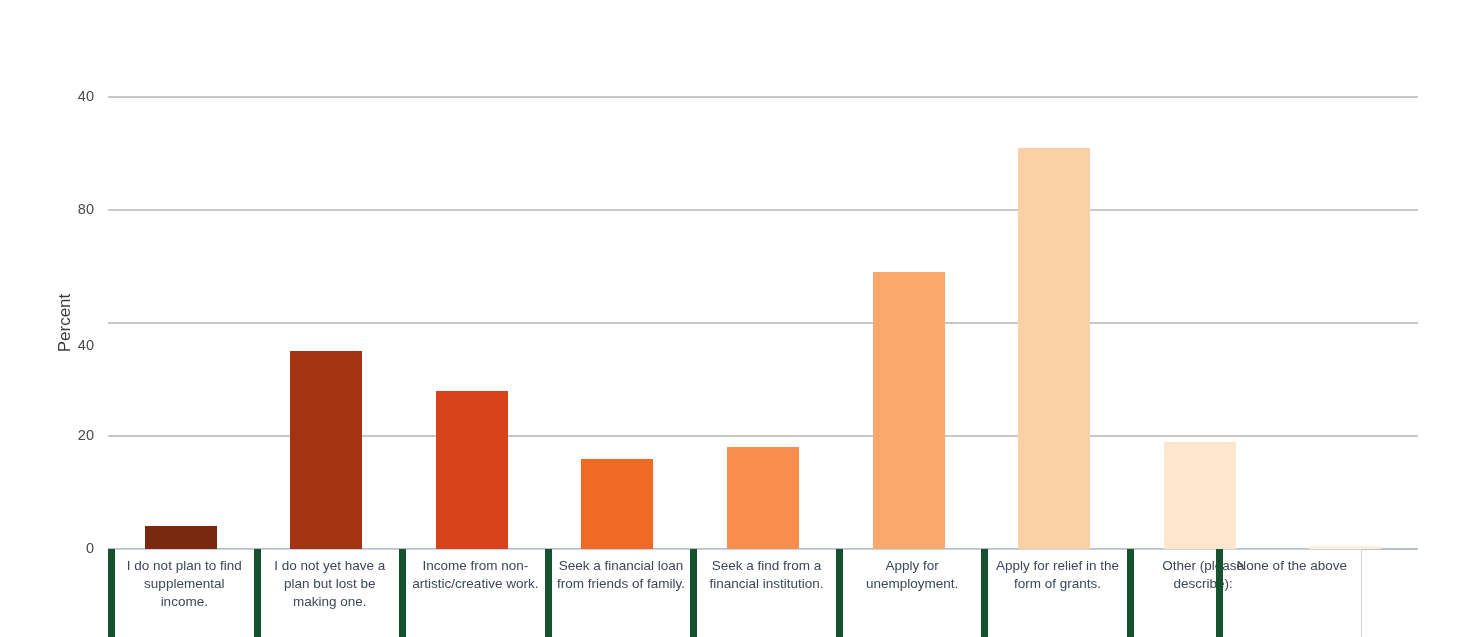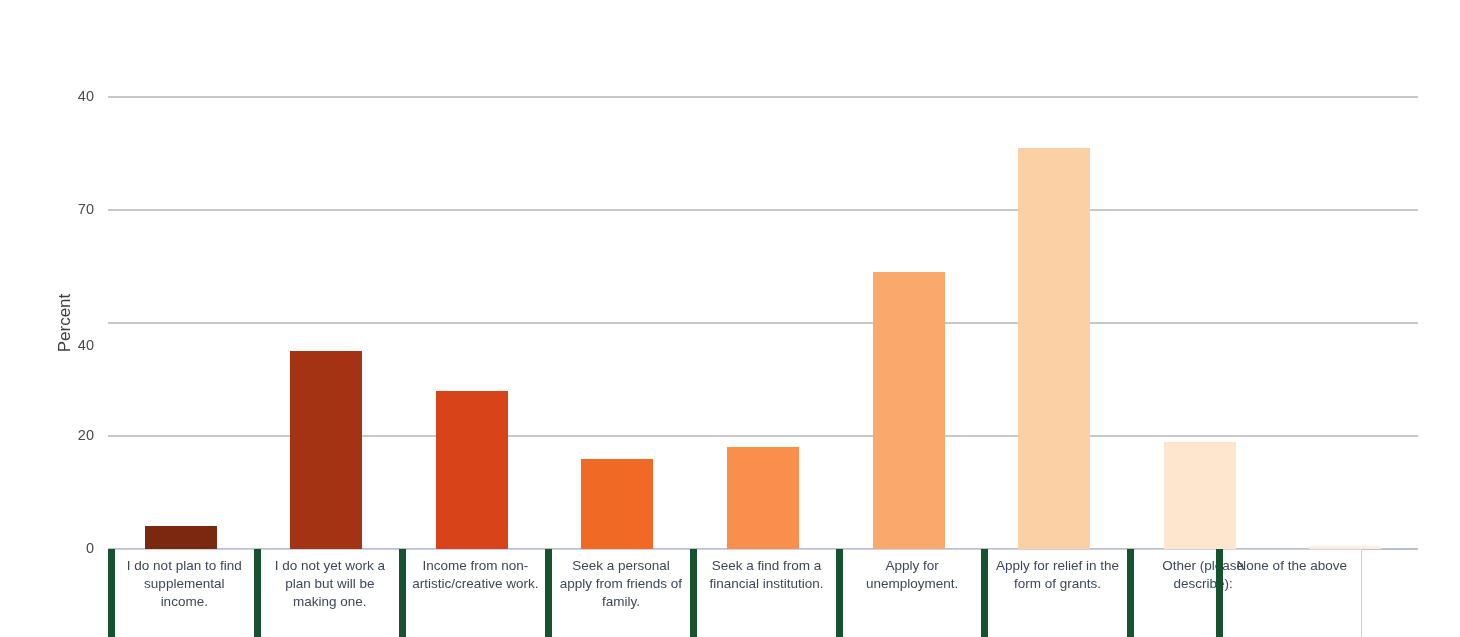--- a/index.html
+++ b/index.html
@@ -163,21 +163,21 @@
           <div class="gridline" style="top: 225px;"></div>
           <div class="gridline" style="top: 112px;"></div>
           <div class="gridline" style="top: -1px;"></div>
         </div>
     </div>
 
     <div id="yticks">
         <div class="ytick" style="top: 549px;">0</div>
         <div class="ytick" style="top: 436px;">20</div>
         <div class="ytick" style="top: 339px; margin-top: 7px;">40</div>
-        <div class="ytick" style="top: 210px;">70</div>
+        <div class="ytick" style="top: 210px;">80</div>
         <div class="ytick" style="top: 97px;">40</div>
       </div>
 
     <div class="bars" id="bars">
         <div class="bar-slot" style="left: 0px; width: 145.556px;">
           <div class="bar" title="I do not plan to find supplemental income.: 4%" style="height: 22.6px; background: rgb(123, 40, 16);"></div>
         </div>
         <div class="bar-slot" style="left: 145.556px; width: 145.556px;">
           <div class="bar" title="I do not yet have a plan but will be making one.: 35%" style="height: 197.75px; background: rgb(163, 51, 18);"></div>
         </div>
@@ -204,29 +204,29 @@
         </div>
       </div>
 
     <div class="xaxis" id="xaxis">
         <div class="xband" style="left: 0px; width: 145.556px;">
           <div class="xband-top"></div>
           <div class="xtick-label">I do not plan to find supplemental income.</div>
         </div>
         <div class="xband" style="left: 145.556px; width: 145.556px;">
           <div class="xband-top"></div>
-          <div class="xtick-label">I do not yet work a plan but will be making one.</div>
+          <div class="xtick-label">I do not yet have a plan but lost be making one.</div>
         </div>
         <div class="xband" style="left: 291.111px; width: 145.556px;">
           <div class="xband-top"></div>
           <div class="xtick-label">Income from non-artistic/creative work.</div>
         </div>
         <div class="xband" style="left: 436.667px; width: 145.556px;">
           <div class="xband-top"></div>
-          <div class="xtick-label">Seek a personal apply from friends of family.</div>
+          <div class="xtick-label">Seek a financial loan from friends of family.</div>
         </div>
         <div class="xband" style="left: 582.222px; width: 145.556px;">
           <div class="xband-top"></div>
           <div class="xtick-label">Seek a find from a financial institution.</div>
         </div>
         <div class="xband" style="left: 727.778px; width: 145.556px;">
           <div class="xband-top"></div>
           <div class="xtick-label">Apply for unemployment.</div>
         </div>
         <div class="xband" style="left: 873.333px; width: 145.556px;">

